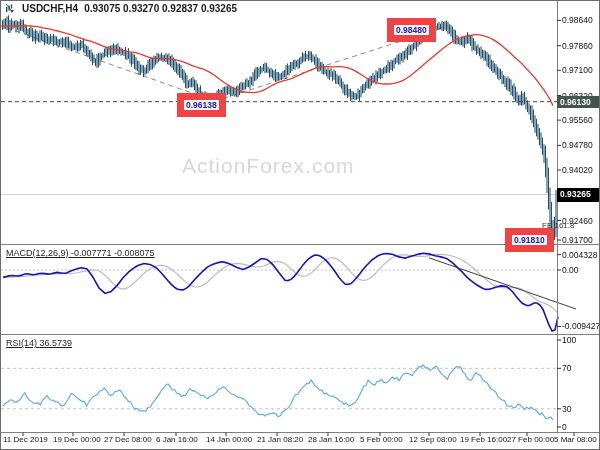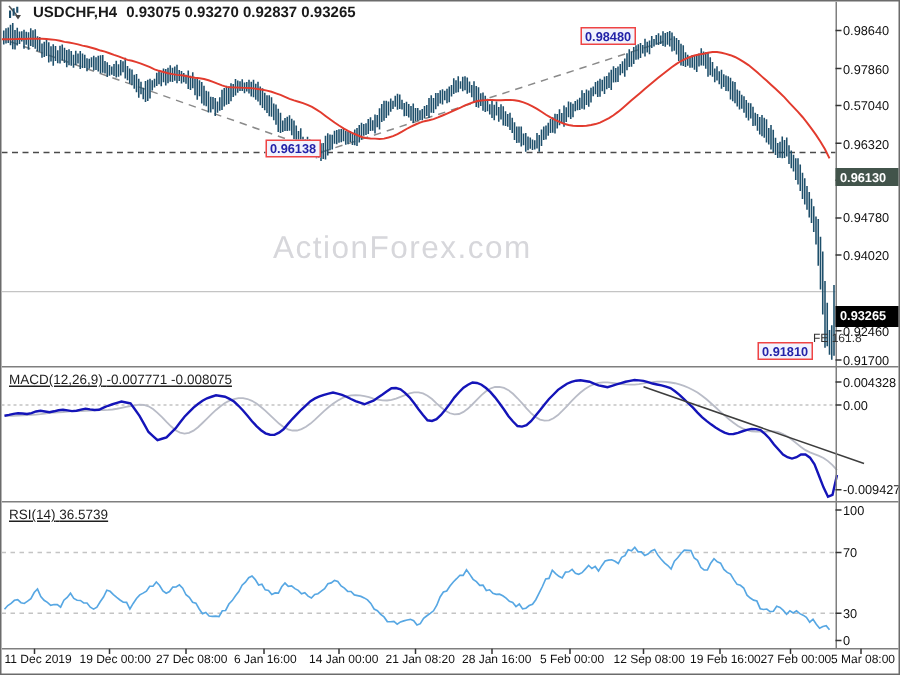--- a/index.html
+++ b/index.html
@@ -7,25 +7,25 @@
           font-family:"Liberation Sans",sans-serif;overflow:hidden;}
   .wm{position:absolute;left:181px;top:153px;font:400 21px "Liberation Sans",sans-serif;
       color:#d7d7db;letter-spacing:1px;}
   svg#chart{position:absolute;left:0;top:0;}
   .title{position:absolute;left:4px;top:2px;display:flex;align-items:center;gap:6px;
          font:700 10px "Liberation Sans",sans-serif;color:#1a1a1a;white-space:nowrap;}
   .ind{position:absolute;left:5px;font:400 9px "Liberation Sans",sans-serif;color:#1f1f1f;white-space:nowrap;text-decoration:underline;}
   .macdlab{top:247px;}
   .rsilab{top:337px;}
   .obj-label{position:absolute;font:700 8.5px "Liberation Sans",sans-serif;color:#2323a8;
-             background:#f2f3fd;border:1px solid #ef4444;padding:0 2px;line-height:10px;height:10px;
+             background:#f2f3fd;border:7px solid #ef4444;padding:0 2px;line-height:10px;height:10px;
              white-space:nowrap;z-index:6;}
   .fe-text{position:absolute;font:400 8px "Liberation Sans",sans-serif;color:#333;white-space:nowrap;z-index:6;}
   .axis-box{position:absolute;left:556px;width:43px;font:700 8.5px "Liberation Sans",sans-serif;
-            color:#fff;padding:1px 0 1px 3px;box-sizing:border-box;white-space:nowrap;z-index:7;margin-top:16px;}
+            color:#fff;padding:1px 0 1px 3px;box-sizing:border-box;white-space:nowrap;z-index:7;}
   #praxis{position:absolute;left:556px;top:0;width:44px;height:431px;}
   #taxis{position:absolute;left:0;top:433px;width:488px;height:17px;}
   .pl{position:absolute;left:5px;font:400 8.5px "Liberation Sans",sans-serif;color:#111;white-space:nowrap;}
   .tl{position:absolute;top:1px;font:400 8px "Liberation Sans",sans-serif;color:#111;white-space:nowrap;}
 </style>
 </head>
 <body>
 
 <div class="screen">
 
@@ -476,21 +476,21 @@
   <div class="obj-label" id="ann1" style="left: 176px; top: 92px;">0.96138</div>
   <div class="obj-label" id="ann2" style="left: 504px; top: 227px;">0.91810</div>
   <div class="fe-text" id="ann3" style="left: 541px; top: 220px;">FE 161.8</div>
 
   <div class="axis-box" id="supportBox" style="top: 94.6741px; background: rgb(66, 84, 75); height: 12px;">0.96130</div>
   <div class="axis-box" id="priceBox" style="top: 187.453px; background: rgb(0, 0, 0); height: 14px;">0.93265</div>
 
   <div id="praxis">
       <div class="pl" style="top: 14.3912px;">0.98640</div>
       <div class="pl" style="top: 39.6505px;">0.97860</div>
-      <div class="pl" style="top: 64.262px;">0.57040</div>
+      <div class="pl" style="top: 64.262px;">0.97100</div>
       <div class="pl" style="top: 89.5212px;">0.96320</div>
       <div class="pl" style="top: 114.133px;">0.95560</div>
       <div class="pl" style="top: 139.392px;">0.94780</div>
       <div class="pl" style="top: 164.003px;">0.94020</div>
       <div class="pl" style="top: 214.522px;">0.92460</div>
       <div class="pl" style="top: 234px;">0.91700</div>
       <div class="pl" style="top: 248.598px;">0.004328</div>
       <div class="pl" style="top: 264.054px;">0.00</div>
       <div class="pl" style="top: 320.46px;">-0.009427</div>
       <div class="pl" style="top: 334px;">100</div>

